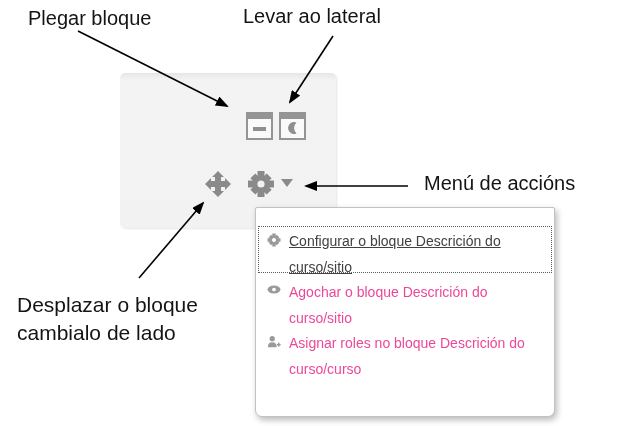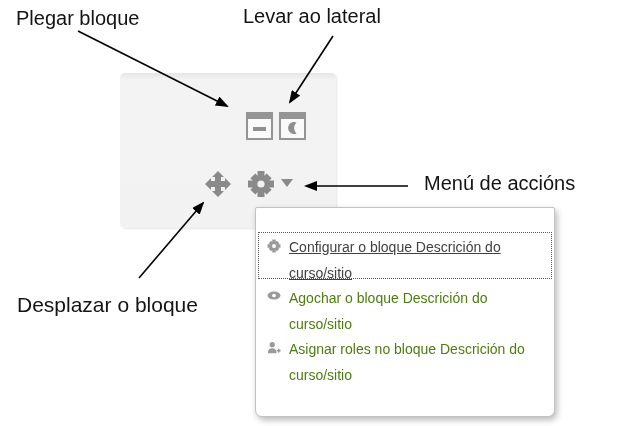--- a/index.html
+++ b/index.html
@@ -3,21 +3,21 @@
 <meta charset="utf-8">
 <style>
   html,body{margin:0;padding:0;}
   body{
     width:620px;height:426px;position:relative;overflow:hidden;
     background:#ffffff;
     font-family:"Liberation Sans",sans-serif;
   }
   
   .annotation{position:absolute;color:#141414;font-size:20px;line-height:1.2;z-index:2;}
-  #ann-plegar{left:16px;top:6px;}
+  #ann-plegar{left:28px;top:6px;}
   #ann-levar{left:243px;top:4px;}
   #ann-menu{left:424px;top:171px;font-size:20px;}
   #ann-desplazar{left:17px;top:291px;font-size:21px;line-height:28px;}
   
   .block{
     position:absolute;left:120px;top:73px;width:216px;height:155px;
     background:linear-gradient(180deg,#e6e6e6 0,#f3f3f3 7px,#f2f2f2 100%);
     border-radius:5px;box-shadow:1px 1px 2px rgba(0,0,0,0.10);z-index:1;
   }
   .win-icon{position:absolute;width:23px;height:24px;border:2px solid #949494;background:#fafafa;cursor:pointer;}
@@ -27,38 +27,39 @@
   .win-minus{position:absolute;left:5px;top:13px;width:13px;height:4px;background:#8f8f8f;}
   .win-glyph{position:absolute;left:4px;top:7px;}
   .move-icon{position:absolute;left:84px;top:97px;width:28px;height:28px;cursor:move;}
   .gear-big{position:absolute;left:127px;top:97px;width:28px;height:28px;cursor:pointer;}
   .caret{position:absolute;left:161px;top:106px;width:0;height:0;cursor:pointer;
     border-left:6px solid transparent;border-right:6px solid transparent;border-top:8px solid #8a8a8a;}
   
   .menu{
     position:absolute;left:255px;top:207px;width:300px;height:210px;box-sizing:border-box;
     background:#fff;border:1px solid #c2c2c2;border-radius:2px 2px 7px 7px;
-    box-shadow:2px 3px 6px rgba(0,0,0,0.28);z-index:3;padding-top:22px;
+    box-shadow:2px 3px 6px rgba(0,0,0,0.28);z-index:3;padding-top:16px;
   }
   .menu-item{height:51px;box-sizing:border-box;padding-top:4px;display:flex;align-items:flex-start;cursor:pointer;}
   .menu-item.focused{outline:1px dotted #5a5a5a;outline-offset:-3px;}
   .mi-icon{width:15px;flex:none;margin:5px 8px 0 10px;display:flex;justify-content:center;}
-  .mi-label{font-size:14px;line-height:26px;color:#4d7c0f;width:258px;text-decoration:none;display:block;}
+  .mi-label{font-size:14px;line-height:26px;color:#ec4899;width:258px;text-decoration:none;display:block;}
   .menu-item.focused .mi-label{text-decoration:underline;color:#414141;}
   
   .arrows{position:absolute;left:0;top:0;z-index:4;pointer-events:none;}
 </style>
 </head>
 <body>
 
 <div class="annotation" id="ann-plegar">Plegar bloque</div>
 <div class="annotation" id="ann-levar">Levar ao lateral</div>
 <div class="annotation" id="ann-menu">Menú de accións</div>
 <div class="annotation" id="ann-desplazar">
   <div>Desplazar o bloque</div>
+  <div>cambialo de lado</div>
 </div>
 
 <div class="block">
 
   <div class="win-icon" id="icon-collapse">
     <div class="win-titlebar"></div>
     <div class="win-minus"></div>
   </div>
 
   <div class="win-icon" id="icon-dock">
@@ -126,21 +127,21 @@
 
   <div class="menu-item">
     <span class="mi-icon">
       <svg width="14" height="14" viewBox="0 0 16 16" fill="#9a9a9a">
         <circle cx="6" cy="4.2" r="3"></circle>
         <path d="M1 14 Q1 8.3 6 8.3 Q11 8.3 11 14 Z"></path>
         <rect x="11.2" y="10.2" width="4.4" height="1.7"></rect>
         <rect x="12.6" y="8.8" width="1.7" height="4.4"></rect>
       </svg>
     </span>
-    <a class="mi-label">Asignar roles no bloque Descrición do curso/sitio</a>
+    <a class="mi-label">Asignar roles no bloque Descrición do curso/curso</a>
   </div>
 
 
 </div>
 
 <svg class="arrows" width="620" height="426">
   <defs>
     <marker id="ah" markerWidth="13" markerHeight="10" refX="11" refY="5" orient="auto" markerUnits="userSpaceOnUse">
       <path d="M0 0 L13 5 L0 10 Z" fill="#000"></path>
     </marker>

